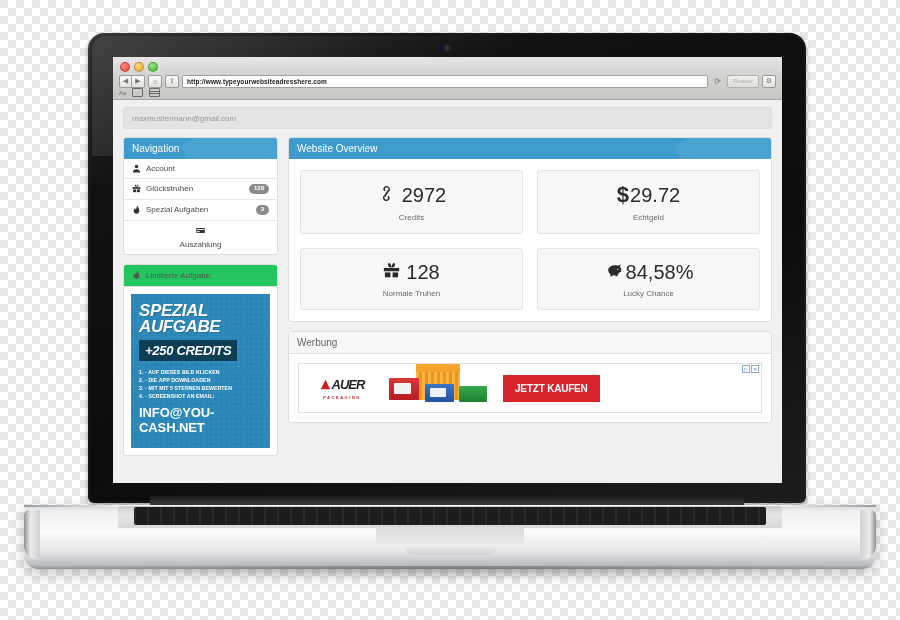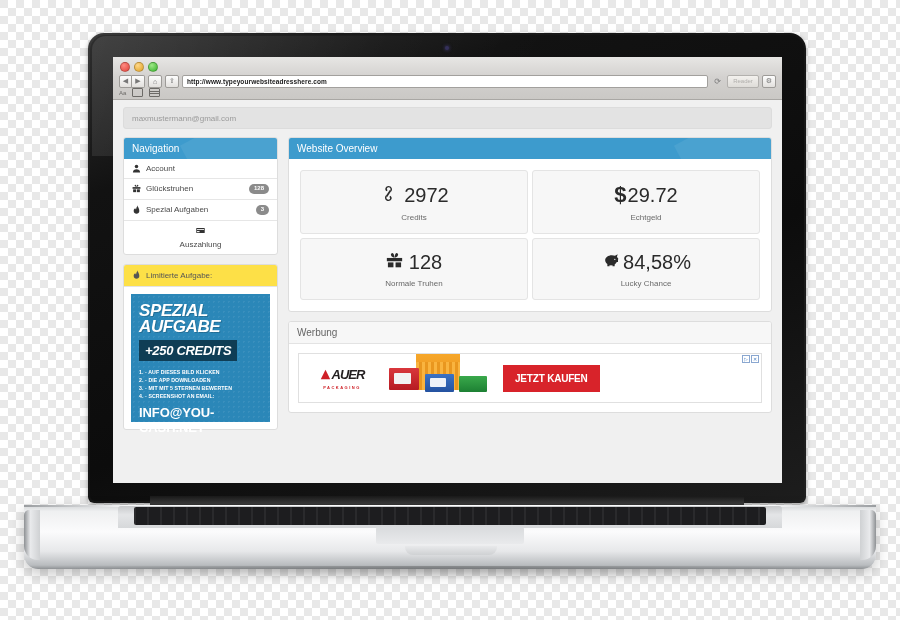--- a/index.html
+++ b/index.html
@@ -114,46 +114,46 @@
   .nav-item:last-child{border-bottom:none;flex-direction:column;}
   .nav-item .ico{width:9px;height:9px;flex:none;color:#333;}
   .nav-item .lbl{flex:1;}
   .badge{
     background:#8b8b8b;color:#fff;font-size:6px;font-weight:bold;
     border-radius:7px;padding:1px 5px;line-height:1.3;
   }
 
   .limited-head{
     display:flex;align-items:center;gap:5px;
-    background:#fde047;border-bottom:1px solid #e3e3e3;
+    background:#22c55e;border-bottom:1px solid #e3e3e3;
     font-size:8px;color:#555;padding:5px 8px;border-radius:2px 2px 0 0;
   }
   .promo-wrap{padding:7px;}
   .promo{
-    width:100%;height:128px;box-sizing:border-box;
+    width:100%;height:154px;box-sizing:border-box;
     background:#2b87b8;
     background-image:radial-gradient(rgba(255,255,255,.07) 1px, transparent 1px);
     background-size:5px 5px;
     color:#fff;padding:9px 8px 7px 8px;
     display:flex;flex-direction:column;
   }
   .promo .l1,.promo .l2{
     font-weight:bold;font-style:italic;font-size:17px;line-height:.95;letter-spacing:-.4px;
     text-shadow:1px 1px 0 rgba(0,0,0,.18);
   }
   .promo .credits{
     align-self:flex-start;background:#0f3d55;color:#fff;font-weight:bold;font-style:italic;
     font-size:13px;padding:3px 6px;margin-top:5px;letter-spacing:-.3px;
   }
   .promo ol{margin:7px 0 0 0;padding:0;list-style:none;}
   .promo ol li{font-size:5.2px;font-weight:bold;letter-spacing:.1px;line-height:1.55;}
   .promo .mail{font-weight:bold;font-size:13px;margin-top:5px;letter-spacing:-.1px;}
 
   
-  .stat-grid{display:grid;grid-template-columns:1fr 1fr;gap:4px;padding:11px;}
+  .stat-grid{display:grid;grid-template-columns:1fr 1fr;gap:14px;padding:11px;}
   .stat{
     background:#f7f7f7;border:1px solid #e4e4e4;border-radius:3px;
     padding:13px 6px 11px 6px;text-align:center;
   }
   .stat .v{display:flex;align-items:center;justify-content:center;gap:6px;
     font-size:20px;color:#2b2b2b;line-height:1;}
   .stat .v .num{font-weight:400;}
   .stat .v .dollar{font-weight:bold;font-size:22px;}
   .stat .cap{font-size:8px;color:#6a6a6a;margin-top:7px;}
 

